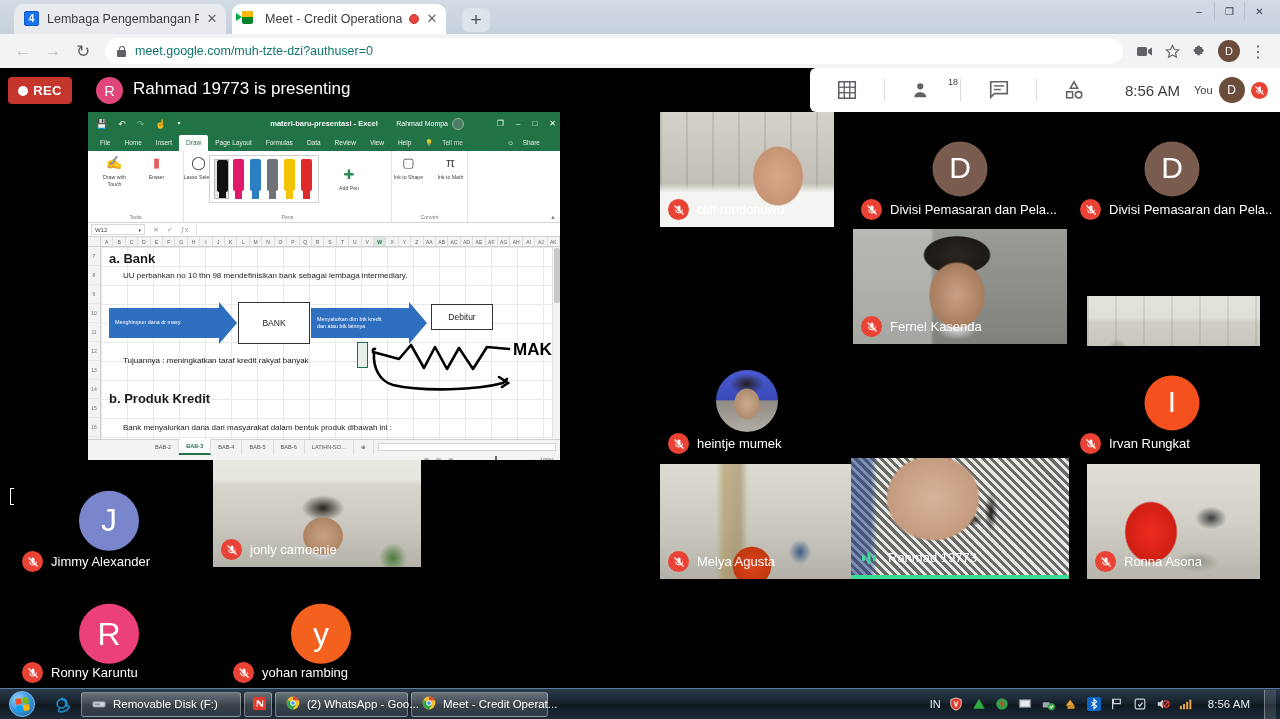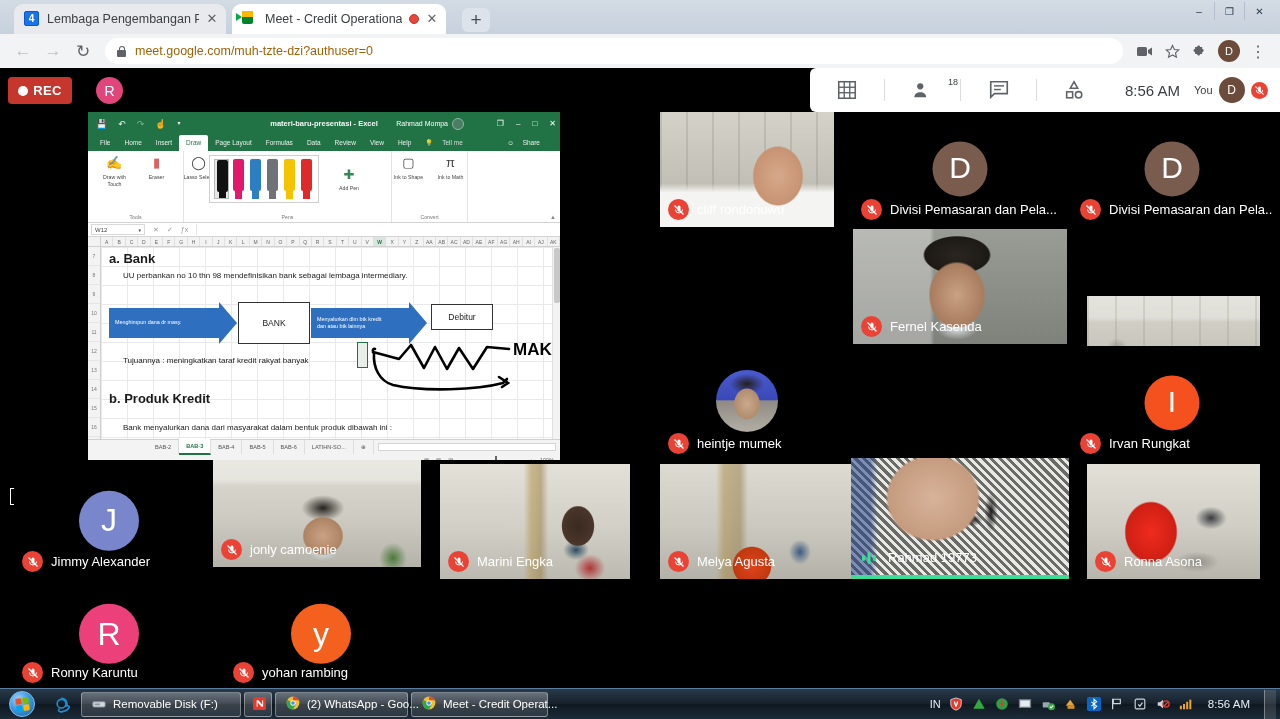--- a/index.html
+++ b/index.html
@@ -58,21 +58,21 @@
   .chrome-toolbar {
     position: absolute; top: 34px; left: 0; width: 1280px; height: 34px;
     background: #f1f3f4; display: flex; align-items: center; padding: 0 8px;
   }
   .nav-btn { width: 30px; height: 30px; display:flex;align-items:center;justify-content:center;
      color:#5f6368; font-size: 17px; }
   .nav-btn.dim { color:#bdc1c6; }
   .omnibox {
     flex: 1 1 auto; height: 26px; margin: 0 7px; background:#fff;
     border-radius: 13px; display:flex; align-items:center; padding: 0 12px;
-    font-size: 12.5px; color: #a16207; gap: 9px;
+    font-size: 12.5px; color: #0f766e; gap: 9px;
   }
   .lock-icon { width: 9px; height: 11px; position: relative; flex:0 0 9px;}
   .lock-icon .shackle { position:absolute; top:0; left:1.5px; width:6px;height:5px;
      border:1.6px solid #5f6368; border-bottom:none; border-radius:3px 3px 0 0;}
   .lock-icon .bodyl { position:absolute; bottom:0; left:0; width:9px;height:6.5px;
      background:#5f6368; border-radius:1px;}
   .tb-icon { width: 28px; height: 28px; display:flex;align-items:center;justify-content:center; color:#5f6368;}
   .avatar-chip { width: 22px;height:22px;border-radius:50%; background:#6b4c3b; color:#fff;
      font-size:11px; display:flex;align-items:center;justify-content:center; margin:0 4px;}
 
@@ -300,20 +300,21 @@
   </div>
 
   <div class="meet">
 
     <div class="meet-header">
       <div class="rec-badge">
         <span class="rec-dot"></span>
         <span>REC</span>
       </div>
       <div class="presenter-av">R</div>
+      <div class="presenter-text">Rahmad 19773 is presenting</div>
 
       <div class="header-panel">
         <div class="hp-item" style="width:74px">
           <svg width="22" height="22" viewBox="0 0 24 24">
               <rect x="3" y="3" width="18" height="18" fill="none" stroke="#5f6368" stroke-width="1.7"></rect>
               <line x1="9" y1="3" x2="9" y2="21" stroke="#5f6368" stroke-width="1.5"></line>
               <line x1="15" y1="3" x2="15" y2="21" stroke="#5f6368" stroke-width="1.5"></line>
               <line x1="3" y1="9" x2="21" y2="9" stroke="#5f6368" stroke-width="1.5"></line>
               <line x1="3" y1="15" x2="21" y2="15" stroke="#5f6368" stroke-width="1.5"></line>
             </svg>
@@ -756,39 +757,20 @@
             <svg width="12" height="12" viewBox="0 0 24 24">
               <path d="M12 3a3 3 0 013 3v6a3 3 0 01-6 0V6a3 3 0 013-3z" fill="#fff"></path>
               <path d="M5 11a7 7 0 0014 0" fill="none" stroke="#fff" stroke-width="2"></path>
               <line x1="3" y1="3" x2="21" y2="21" stroke="#fff" stroke-width="2.4"></line>
             </svg>
           </span>
         <span>jonly camoenie</span>
       </div>
     </div>
 
-    <div class="tile" style="left:440px; top:396px; width:190px; height:115px;">
-      <div class="vid" style="background:
-        linear-gradient(180deg,#e2e0d7 0%,#d2d0c6 55%,#bcbab0 100%);"></div>
-      <div class="vid" style="background:
-        radial-gradient(ellipse 26px 32px at 138px 62px, #3a2a20 0%, #4a362a 60%, rgba(0,0,0,0) 64%),
-        radial-gradient(ellipse 18px 14px at 136px 86px, #2d4a60 0%, rgba(0,0,0,0) 72%),
-        radial-gradient(ellipse 22px 20px at 150px 104px, #b03434 0%, rgba(0,0,0,0) 70%),
-        linear-gradient(90deg, rgba(0,0,0,0) 44%, rgba(180,150,80,.55) 48%, rgba(150,120,60,.5) 53%, rgba(0,0,0,0) 57%);"></div>
-      <div class="label">
-        <span class="micoff">
-            <svg width="12" height="12" viewBox="0 0 24 24">
-              <path d="M12 3a3 3 0 013 3v6a3 3 0 01-6 0V6a3 3 0 013-3z" fill="#fff"></path>
-              <path d="M5 11a7 7 0 0014 0" fill="none" stroke="#fff" stroke-width="2"></path>
-              <line x1="3" y1="3" x2="21" y2="21" stroke="#fff" stroke-width="2.4"></line>
-            </svg>
-          </span>
-        <span>Marini Engka</span>
-      </div>
-    </div>
 
     <div class="tile" style="left:660px; top:396px; width:200px; height:115px;">
       <div class="vid" style="background:
         linear-gradient(180deg,#dcdad1 0%,#cbc9bf 55%,#b4b2a8 100%);"></div>
       <div class="vid" style="background:
         radial-gradient(ellipse 30px 30px at 92px 102px, #e0431c 0%, #c1380f 62%, rgba(0,0,0,0) 66%),
         radial-gradient(ellipse 16px 10px at 94px 110px, #3a3a3a 0%, rgba(0,0,0,0) 72%),
         radial-gradient(ellipse 16px 18px at 140px 88px, #3a5a80 0%, rgba(0,0,0,0) 70%),
         linear-gradient(90deg, rgba(0,0,0,0) 28%, rgba(170,140,70,.5) 32%, rgba(140,112,56,.45) 40%, rgba(0,0,0,0) 44%);"></div>
       <div class="label">

